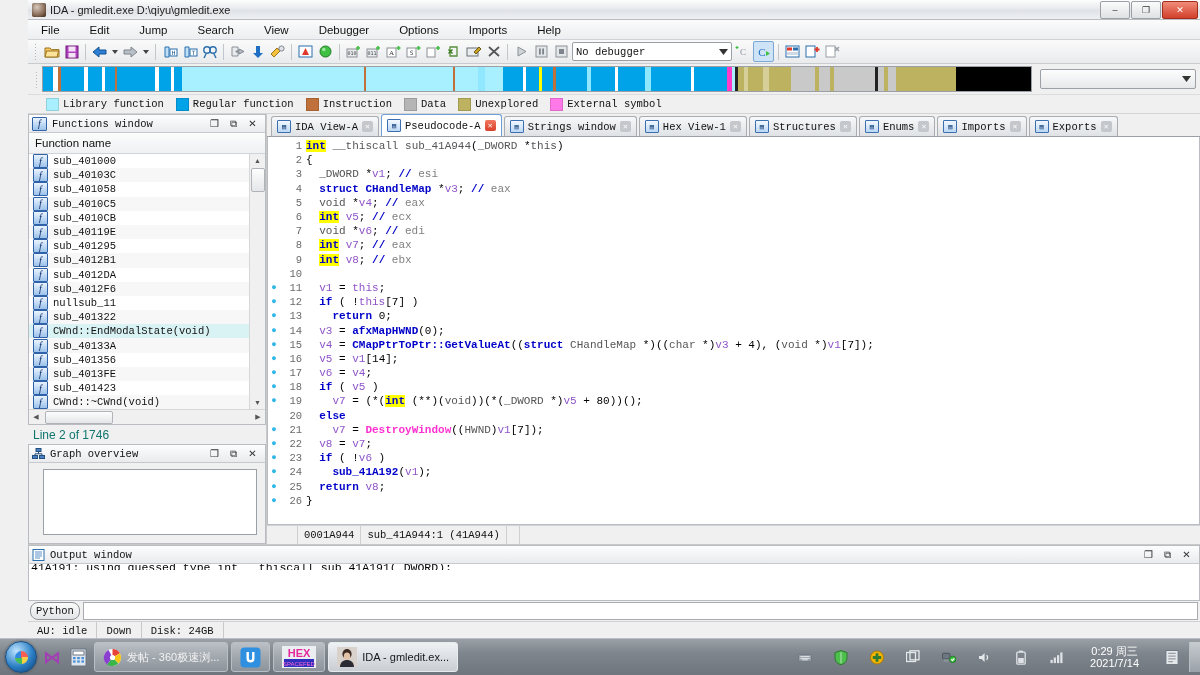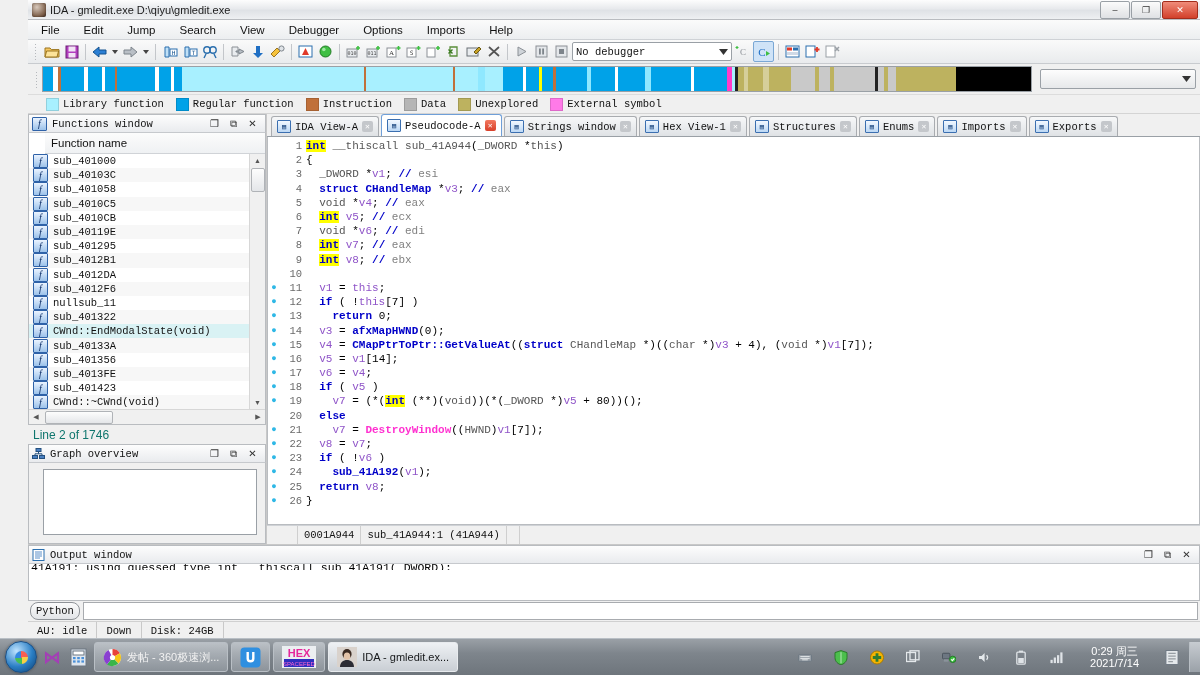--- a/index.html
+++ b/index.html
@@ -21,21 +21,21 @@
     box-shadow:inset 0 0 2px #00000055;}
   .tb-title{font-family:"Liberation Sans",sans-serif;font-size:11px;color:#1b1b1b;}
   .wbtns{position:absolute;right:2px;top:1px;display:flex;gap:1px;}
   .wbtn{width:28px;height:16px;border:1px solid #9aa0a6;border-radius:2px;
     background:linear-gradient(#fbfbfb,#dfe1e4);display:flex;align-items:center;justify-content:center;
     color:#333;font-size:9px;}
   .wbtn.close{background:linear-gradient(#f08c7a,#d2402a);border-color:#a32d1c;color:#fff;width:34px;}
 
   
   .menubar{height:19px;flex:0 0 19px;display:flex;align-items:center;
-    background:linear-gradient(#fbfbfb,#eceef0);border-bottom:1px solid #cfd2d6;padding-left:6px;gap:10px;}
+    background:linear-gradient(#fbfbfb,#eceef0);border-bottom:1px solid #cfd2d6;padding-left:6px;gap:16px;}
   .menu-item{padding:2px 7px;font-size:11.5px;color:#111;border-radius:2px;}
 
   
   .toolbar{height:23px;flex:0 0 23px;display:flex;align-items:center;
     background:linear-gradient(#fafafa,#e9ebed);border-bottom:1px solid #c8cbcf;padding:0 3px;gap:1px;}
   .grip{width:4px;height:17px;margin:0 3px;
     background-image:radial-gradient(#b5b8bc 40%,transparent 41%);background-size:3px 3px;}
   .tbtn{width:19px;height:19px;display:flex;align-items:center;justify-content:center;border-radius:2px;}
   .tbtn.on{background:#cfe3f7;border:1px solid #7aa7d4;}
   .tsep{width:1px;height:16px;background:#c3c6ca;margin:0 3px;}
@@ -72,21 +72,21 @@
   .ph-btns{margin-left:auto;display:flex;gap:6px;padding-right:3px;color:#333;font-size:10px;}
   .pico{width:13px;height:13px;display:flex;align-items:center;justify-content:center;}
 
   .fico{width:13px;height:12px;border:1px solid #2f62a8;border-radius:1px;
     background:linear-gradient(#eaf3ff,#9cc2ea);color:#12336b;font-family:"Liberation Serif",serif;
     font-style:italic;font-size:10px;display:flex;align-items:center;justify-content:center;flex:0 0 13px;}
 
   
   .fnlist{flex:1;display:flex;flex-direction:column;background:#fff;border:1px solid #b9bcc0;border-top:none;min-height:0;}
   .fncolhdr{height:20px;flex:0 0 20px;display:flex;align-items:center;padding-left:6px;
-    background:linear-gradient(#fcfcfc,#eff1f3);border-bottom:1px solid #d0d3d7;font-size:11.5px;color:#111;margin-left:16px;}
+    background:linear-gradient(#fcfcfc,#eff1f3);border-bottom:1px solid #d0d3d7;font-size:11.5px;color:#111;}
   .fnrows-wrap{flex:1;display:flex;min-height:0;}
   .fnrows{flex:1;overflow:hidden;}
   .fnrow{height:14.2px;display:flex;align-items:center;gap:5px;padding-left:4px;
     font-family:"Liberation Mono",monospace;font-size:10.5px;color:#111;white-space:nowrap;}
   .fnrow.alt{background:#f7f7f7;}
   .fnrow.sel{background:#d9f2f4;}
   .vscroll{width:15px;flex:0 0 15px;background:#f0f0f0;border-left:1px solid #d7d7d7;
     display:flex;flex-direction:column;align-items:center;}
   .vs-arrow{width:13px;height:13px;display:flex;align-items:center;justify-content:center;font-size:7px;color:#555;}
   .vs-thumb{width:12px;height:22px;margin-top:1px;border:1px solid #b0b3b7;border-radius:2px;

